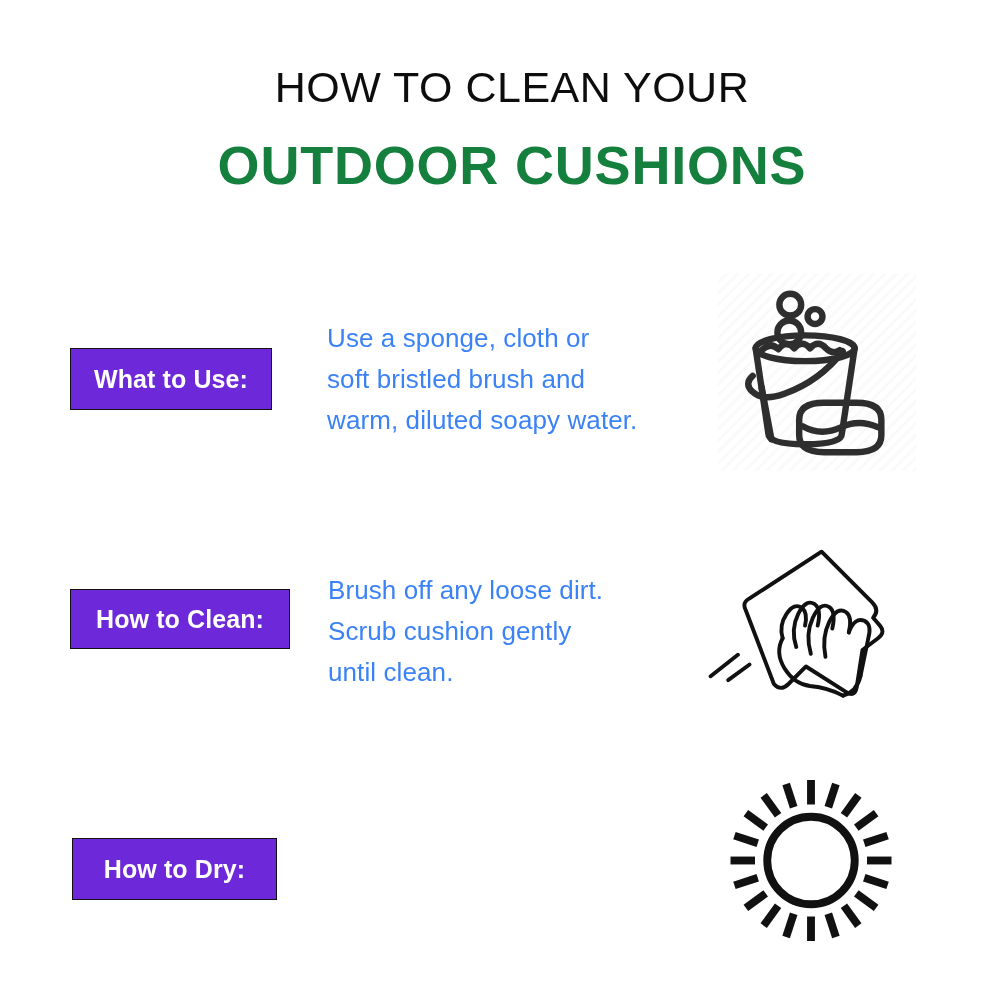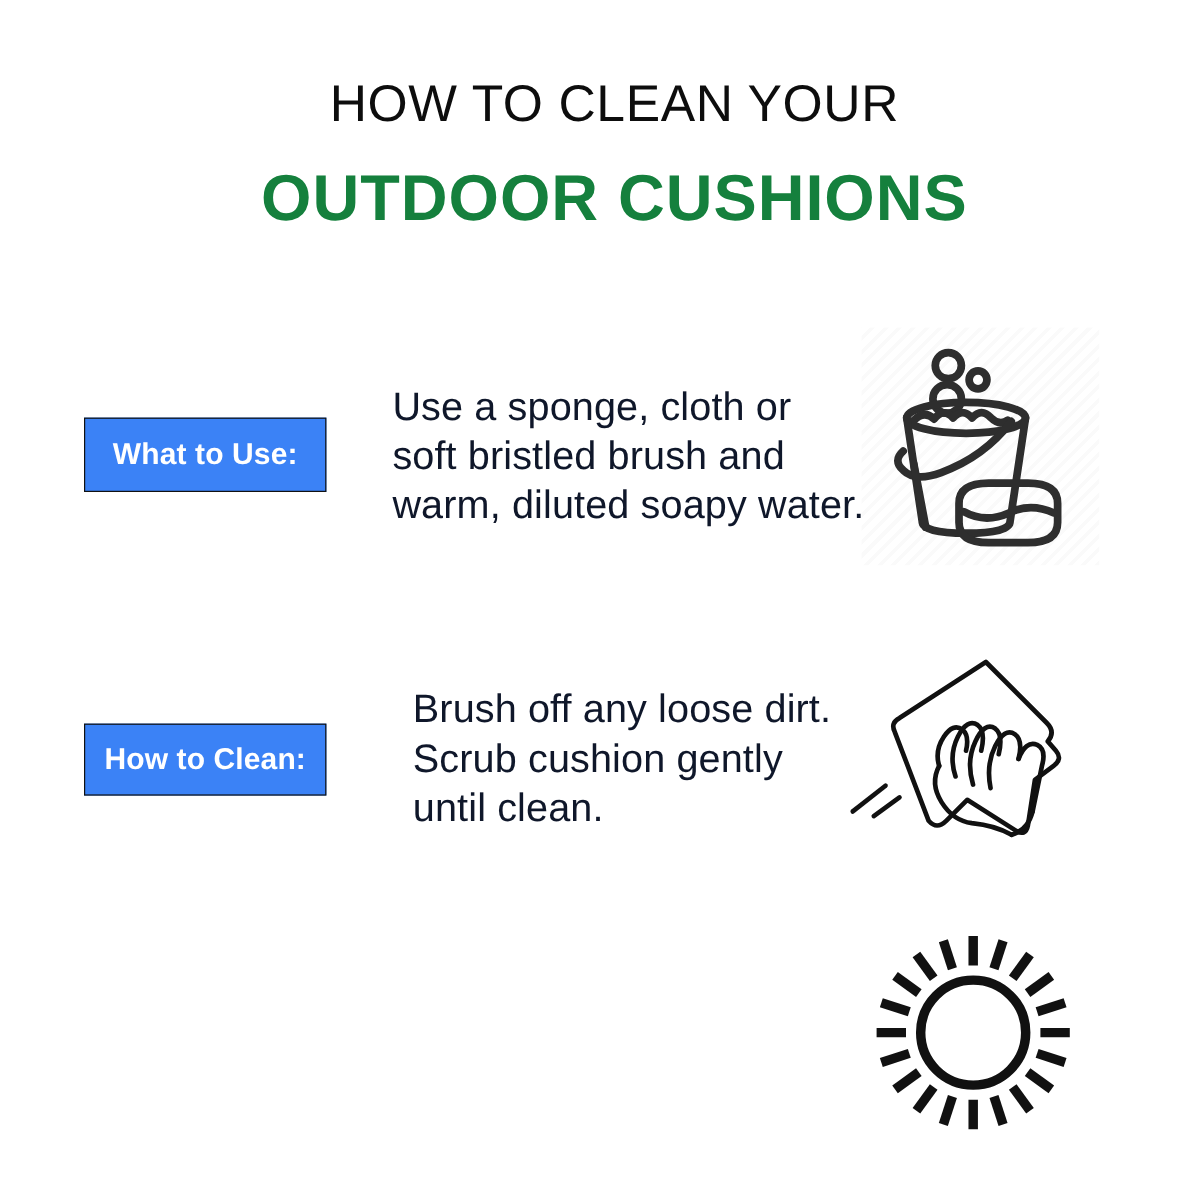--- a/index.html
+++ b/index.html
@@ -51,45 +51,45 @@
     left: 0;
     width: 1000px;
     height: 230px;
   }
   #row-1 { top: 255px; }
   #row-2 { top: 520px; }
   #row-3 { top: 775px; }
 
   .label-box {
     position: absolute;
-    background: #3b82f6;
+    background: #6d28d9;
     border: 1.5px solid #111111;
     color: #ffffff;
     font-size: 25px;
     font-weight: 700;
     display: flex;
     align-items: center;
     justify-content: center;
     box-sizing: border-box;
     letter-spacing: 0.1px;
   }
   #row-1 .label-box { left: 70px; top: 93px; width: 202px; height: 62px; }
-  #row-2 .label-box { left: 70px; top: 83px; width: 202px; height: 60px; }
+  #row-2 .label-box { left: 70px; top: 69px; width: 220px; height: 60px; }
   #row-3 .label-box { left: 72px; top: 63px; width: 205px; height: 62px; }
 
   .body-text {
     position: absolute;
-    color: #0f172a;
-    font-size: 33px;
+    color: #3b82f6;
+    font-size: 26px;
     line-height: 41px;
     white-space: pre-line;
     letter-spacing: 0.1px;
   }
   #row-1 .body-text { left: 327px; top: 63px; width: 400px; }
-  #row-2 .body-text { left: 344px; top: 50px; width: 400px; }
+  #row-2 .body-text { left: 328px; top: 50px; width: 400px; }
   #row-3 .body-text { left: 332px; top: 50px; width: 400px; }
 
   
   .icon-area {
     position: absolute;
   }
   #row-1 .icon-area { left: 718px; top: 18px; width: 198px; height: 198px; }
   #row-2 .icon-area { left: 708px; top: 20px; width: 196px; height: 180px; }
   #row-3 .icon-area { left: 714px; top: -2px; width: 194px; height: 175px; }
 
@@ -191,20 +191,21 @@
 
         <path d="M30 118 L2 140"></path>
         <path d="M42 128 L20 144"></path>
       </g>
     </svg>
   </div>
 </div>
 
 <div class="row" id="row-3">
 
+  <div class="label-box">How to Dry:</div>
 
 
   <div class="icon-area">
     <svg class="icon-svg" viewBox="0 0 200 200">
       <circle cx="100" cy="100" r="50" fill="none" stroke="#111111" stroke-width="9"></circle>
       <g id="sun-rays" stroke="#111111" stroke-width="9" stroke-linecap="butt">
           <line x1="100.00" y1="36.00" x2="100.00" y2="8.00"></line>
           <line x1="119.78" y1="39.13" x2="128.43" y2="12.50"></line>
           <line x1="137.62" y1="48.22" x2="154.08" y2="25.57"></line>
           <line x1="151.78" y1="62.38" x2="174.43" y2="45.92"></line>

